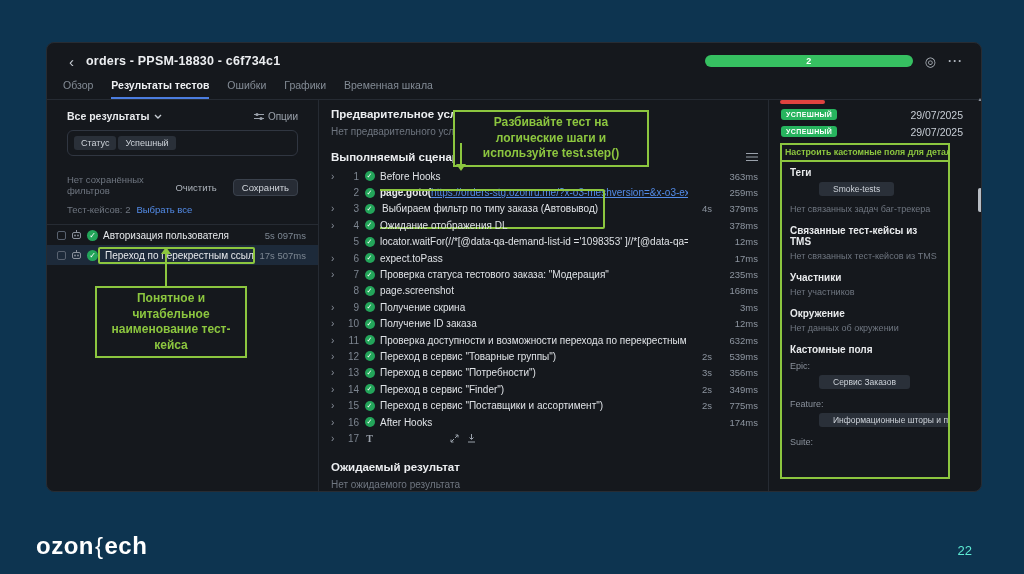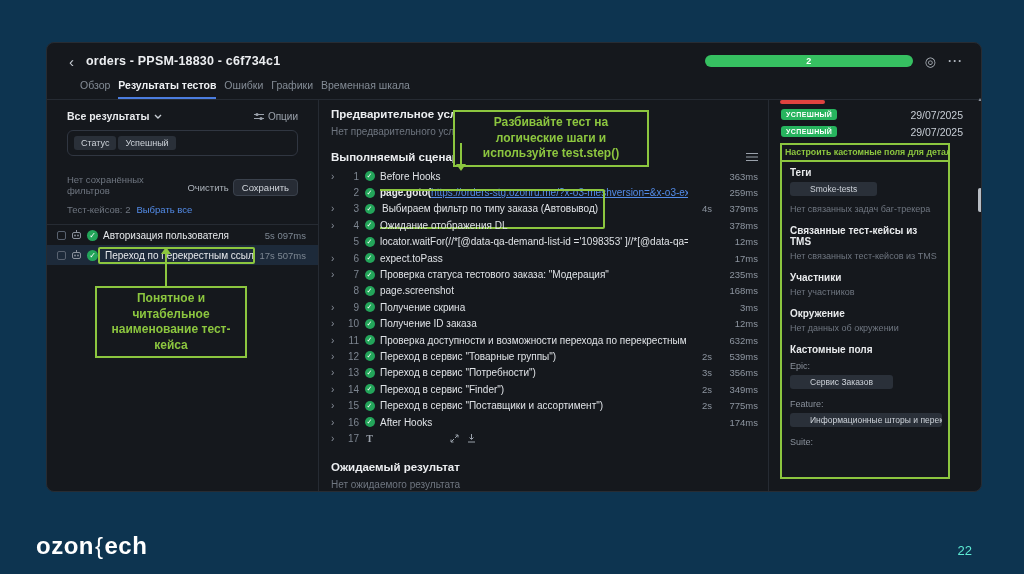--- a/index.html
+++ b/index.html
@@ -13,36 +13,36 @@
   .win-header { height:36px; display:flex; align-items:center; padding:0 22px; position:relative; }
   .back { color:#c7ccd3; font-size:15px; margin-right:12px; cursor:pointer; line-height:1; }
   .title { color:#eceef1; font-size:12.5px; font-weight:bold; letter-spacing:.2px; }
   .hdr-right { position:absolute; right:18px; top:0; height:36px; display:flex; align-items:center; gap:12px; }
   .progress { width:208px; height:12px; background:#36c061; border-radius:6px; position:relative; }
   .progress span { position:absolute; left:0; right:0; top:0; text-align:center; color:#0e2b18;
                    font-size:9px; font-weight:bold; line-height:12px; color:#ffffff; }
   .target-ic { color:#aeb4bc; font-size:13px; }
   .dots { color:#aeb4bc; font-size:12px; font-weight:bold; letter-spacing:1px; }
 
-  .tabs { height:21px; display:flex; gap:8px; padding:0 33px; border-bottom:1px solid #262b33; }
+  .tabs { height:21px; display:flex; gap:18px; padding:0 16px; border-bottom:1px solid #262b33; }
   .tab { color:#848c96; font-size:10.5px; padding-bottom:5px; cursor:pointer; }
   .tab.active { color:#eef0f3; font-weight:bold; border-bottom:2px solid #4b7de0; }
 
   .body { display:grid; grid-template-columns:272px 450px 208px 6px; height:392px; }
 
   
   .sidebar { border-right:1px solid #262b33; padding:10px 20px 0 20px; position:relative; }
   .sb-row { display:flex; align-items:center; justify-content:space-between; }
   .sb-results { color:#e8eaed; font-size:10.5px; font-weight:bold; display:flex; align-items:center; gap:5px; }
   .sb-options { color:#9aa1ab; font-size:10px; display:flex; align-items:center; gap:4px; }
   .filter-box { margin-top:8px; border:1px solid #303641; border-radius:6px; padding:5px 6px; display:flex; gap:2px; }
   .chip { background:#2a3039; color:#cdd2d9; font-size:9px; padding:2px 7px; border-radius:3px; }
   .muted { color:#6f7680; font-size:9.5px; }
   .sb-actions { margin-top:18px; display:flex; align-items:flex-end; justify-content:space-between; }
-  .sb-actions .right { display:flex; align-items:center; gap:4px; }
+  .sb-actions .right { display:flex; align-items:center; gap:16px; }
   .btn-ghost { color:#aeb4bc; font-size:9.5px; cursor:pointer; }
   .btn { background:#272c35; border:1px solid #3a414c; color:#d3d7dd; font-size:9.5px;
          padding:2px 8px; border-radius:4px; cursor:pointer; }
   .sb-count { margin-top:8px; display:flex; align-items:center; gap:6px; padding-bottom:9px;
               border-bottom:1px solid #262b33; margin-left:-20px; margin-right:-20px;
               padding-left:20px; padding-right:20px; }
   .link { color:#538ce9; font-size:9.5px; cursor:pointer; }
   .tc-list { margin:0 -20px; }
   .tc-row { height:20px; display:flex; align-items:center; gap:5px; padding:0 12px 0 10px; cursor:pointer; }
   .tc-row.sel { background:#1d2a3a; }
@@ -94,22 +94,22 @@
   .more { color:#8a919c; font-size:10px; margin:2px 0 0 12px; }
   .ann-custom { position:absolute; left:11px; top:43px; width:170px; white-space:nowrap; overflow:hidden;
                 font-size:8.8px; padding:2px 3px; }
   .detailsbox { position:absolute; left:11px; top:59px; width:170px; height:320px;
                 border:2px solid #8cc63f; padding:4px 8px; overflow:hidden; background:#15181d; }
   .sec-h { color:#e8eaec; font-size:10px; font-weight:bold; margin-top:11px;
            display:flex; align-items:center; justify-content:space-between; }
   .sec-h:first-child { margin-top:2px; }
   .sec-note { color:#6f7680; font-size:9px; margin-top:4px; }
   .sec-chip { display:inline-block; background:#2a3039; color:#cdd2d9; font-size:8.5px;
-              padding:2px 20px; border-radius:3px; margin-top:4px; max-width:152px;
-              white-space:nowrap; overflow:hidden; }
+              padding:2px 14px; border-radius:3px; margin-top:4px; max-width:152px;
+              white-space:nowrap; overflow:hidden;margin-left:29px; }
   .cf-label { color:#8a919c; font-size:9px; margin-top:6px; }
   .pencil { color:#aeb4bc; font-size:10px; }
 
   
   .scrollcol { position:relative; }
   .scroll-up { position:absolute; top:-5px; left:0; right:0; text-align:center; color:#8a919c; font-size:6px; }
   .thumb { position:absolute; left:1px; top:88px; width:4px; height:24px; background:#b8bdc4; border-radius:2px; }
 
   
   .logo { position:absolute; left:36px; bottom:14px; color:#ffffff; font-size:24px; font-weight:bold;

